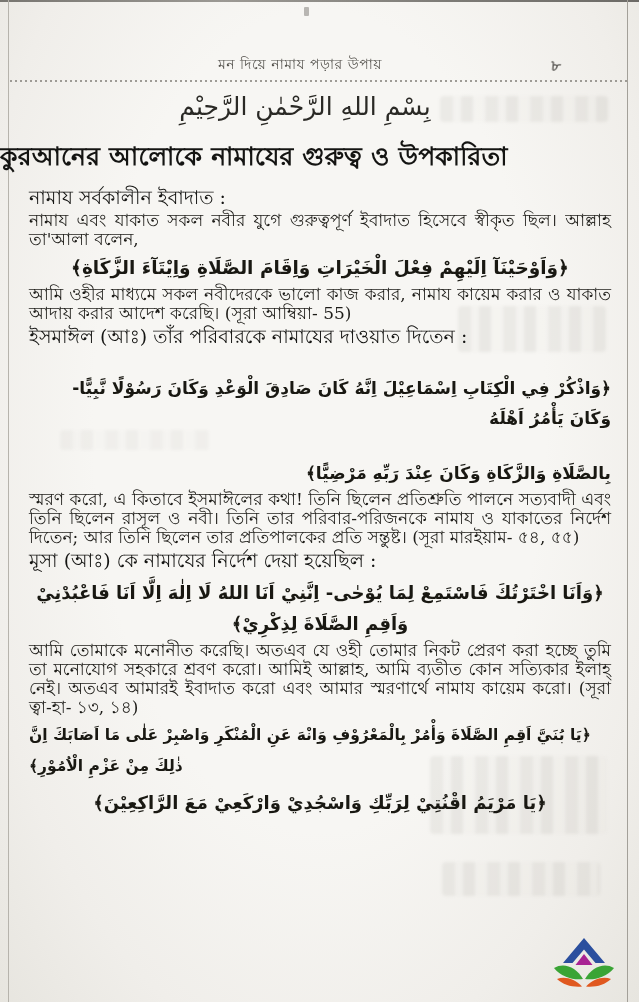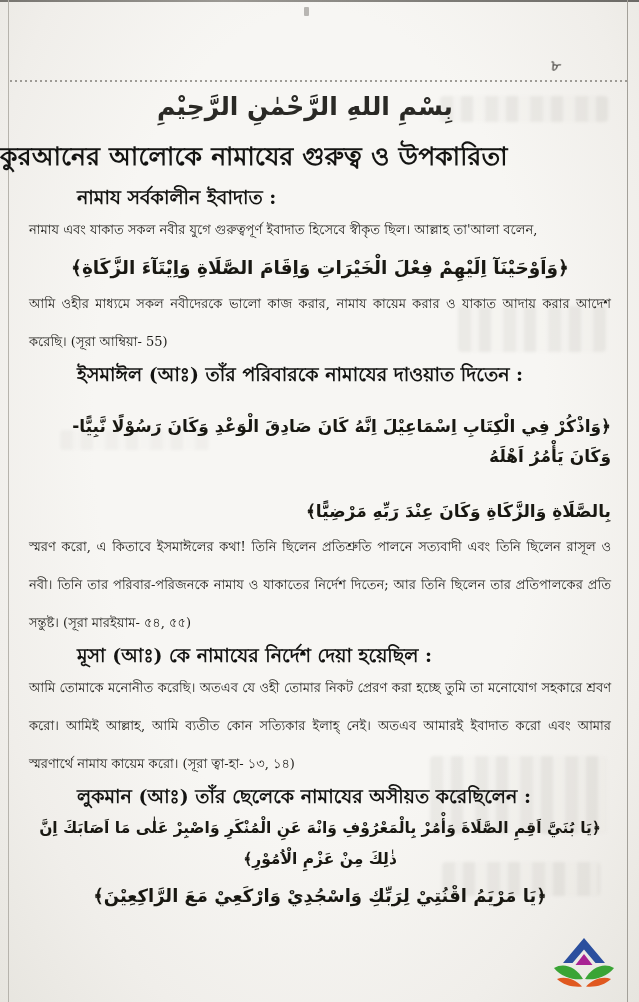--- a/index.html
+++ b/index.html
@@ -30,42 +30,42 @@
     color:#5d5b57;transform:skewX(-6deg);filter:blur(.3px);
   }
   .dotted-rule{
     position:absolute;top:80px;left:10px;width:618px;height:2px;
     background-image:repeating-linear-gradient(90deg,#94918b 0 2px,rgba(148,145,139,0) 2px 5px);
     opacity:.9;
   }
   .bismillah{
     position:absolute;top:92px;left:0;width:610px;text-align:center;
     direction:rtl;font-family:"DejaVu Sans","Liberation Sans",sans-serif;
-    font-size:25px;font-weight:bold;color:#2a2925;
+    font-size:25px;font-weight:normal;color:#2a2925;
   }
   .page-title{
     position:absolute;top:137px;left:0;width:639px;
     font-size:25px;font-weight:800;color:#141412;letter-spacing:.2px;
   }
 
   .content{position:absolute;top:184px;left:29px;width:582px;}
   .sec-heading{
-    font-size:19px;font-weight:700;line-height:27px;color:#141412;margin-left:48px;
+    font-size:19px;font-weight:400;line-height:27px;color:#141412;
   }
   .body-para{
-    font-size:13px;line-height:38px;text-align:justify;color:#1d1c18;
+    font-size:17px;line-height:19px;text-align:justify;color:#1d1c18;
   }
   .arabic{
     direction:rtl;unicode-bidi:isolate;
     font-family:"DejaVu Sans","Liberation Sans",sans-serif;
     font-weight:bold;color:#191812;line-height:31px;padding:3px 0 2px 0;
   }
   .ar-center{text-align:center;font-size:18px;}
   .ar-right{text-align:right;font-size:17px;line-height:30px;margin-top:20px;}
-  .ar-long{text-align:center;font-size:15.5px;}
+  .ar-long{text-align:left;font-size:15.5px;}
   .ar-xl{font-size:18.5px;}
 
   
   .ghost{
     position:absolute;border-radius:4px;filter:blur(1.6px);opacity:.5;
     background:repeating-linear-gradient(90deg,
       rgba(139,136,127,.22) 0 13px, rgba(139,136,127,.06) 13px 21px,
       rgba(139,136,127,.25) 21px 33px, rgba(139,136,127,.04) 33px 45px);
   }
   .g1{top:96px;left:440px;width:168px;height:26px;}
@@ -85,20 +85,21 @@
   <div class="left-edge"></div>
   <div class="right-edge"></div>
   <div class="scan-speck"></div>
 
   <div class="ghost g1"></div>
   <div class="ghost g2"></div>
   <div class="ghost g3"></div>
   <div class="ghost g4"></div>
   <div class="ghost g5"></div>
 
+  <div class="running-head">মন দিয়ে নামায পড়ার উপায়</div>
   <div class="page-number">৮</div>
   <div class="dotted-rule"></div>
 
   <div class="bismillah" dir="rtl">بِسْمِ اللهِ الرَّحْمٰنِ الرَّحِيْمِ</div>
   <div class="page-title">কুরআনের আলোকে নামাযের গুরুত্ব ও উপকারিতা</div>
 
   <div class="content">
 
     <section>
       <div class="sec-heading">নামায সর্বকালীন ইবাদাত :</div>
@@ -109,25 +110,25 @@
 
     <section>
       <div class="sec-heading">ইসমাঈল (আঃ) তাঁর পরিবারকে নামাযের দাওয়াত দিতেন :</div>
       <div class="arabic ar-right" dir="rtl">﴿وَاذْكُرْ فِي الْكِتَابِ اِسْمَاعِيْلَ اِنَّهُ كَانَ صَادِقَ الْوَعْدِ وَكَانَ رَسُوْلًا نَّبِيًّا- وَكَانَ يَأْمُرُ اَهْلَهُ</div>
       <div class="arabic ar-right" dir="rtl">بِالصَّلَاةِ وَالزَّكَاةِ وَكَانَ عِنْدَ رَبِّهِ مَرْضِيًّا﴾</div>
       <div class="body-para">স্মরণ করো, এ কিতাবে ইসমাঈলের কথা! তিনি ছিলেন প্রতিশ্রুতি পালনে সত্যবাদী এবং তিনি ছিলেন রাসূল ও নবী। তিনি তার পরিবার-পরিজনকে নামায ও যাকাতের নির্দেশ দিতেন; আর তিনি ছিলেন তার প্রতিপালকের প্রতি সন্তুষ্ট। (সূরা মারইয়াম- ৫৪, ৫৫)</div>
     </section>
 
     <section>
       <div class="sec-heading">মূসা (আঃ) কে নামাযের নির্দেশ দেয়া হয়েছিল :</div>
+      <div class="arabic ar-center" dir="rtl">﴿وَاَنَا اخْتَرْتُكَ فَاسْتَمِعْ لِمَا يُوْحٰى- اِنَّنِيْ اَنَا اللهُ لَا اِلٰهَ اِلَّا اَنَا فَاعْبُدْنِيْ وَاَقِمِ الصَّلَاةَ لِذِكْرِيْ﴾</div>
       <div class="body-para">আমি তোমাকে মনোনীত করেছি। অতএব যে ওহী তোমার নিকট প্রেরণ করা হচ্ছে তুমি তা মনোযোগ সহকারে শ্রবণ করো। আমিই আল্লাহ, আমি ব্যতীত কোন সত্যিকার ইলাহ্ নেই। অতএব আমারই ইবাদাত করো এবং আমার স্মরণার্থে নামায কায়েম করো। (সূরা ত্বা-হা- ১৩, ১৪)</div>
     </section>
 
     <section>
-      <div class="sec-heading">লুকমান (আঃ) তাঁর ছেলেকে নামাযের অসীয়ত করেছিলেন :</div>
       <div class="arabic ar-long" dir="rtl">﴿يَا بُنَيَّ اَقِمِ الصَّلَاةَ وَأْمُرْ بِالْمَعْرُوْفِ وَانْهَ عَنِ الْمُنْكَرِ وَاصْبِرْ عَلٰى مَا اَصَابَكَ اِنَّ ذٰلِكَ مِنْ عَزْمِ الْاُمُوْرِ﴾</div>
     </section>
 
     <section>
       <div class="arabic ar-center" dir="rtl">﴿يَا مَرْيَمُ اقْنُتِيْ لِرَبِّكِ وَاسْجُدِيْ وَارْكَعِيْ مَعَ الرَّاكِعِيْنَ﴾</div>
 
     </section>
 
   </div>
 

